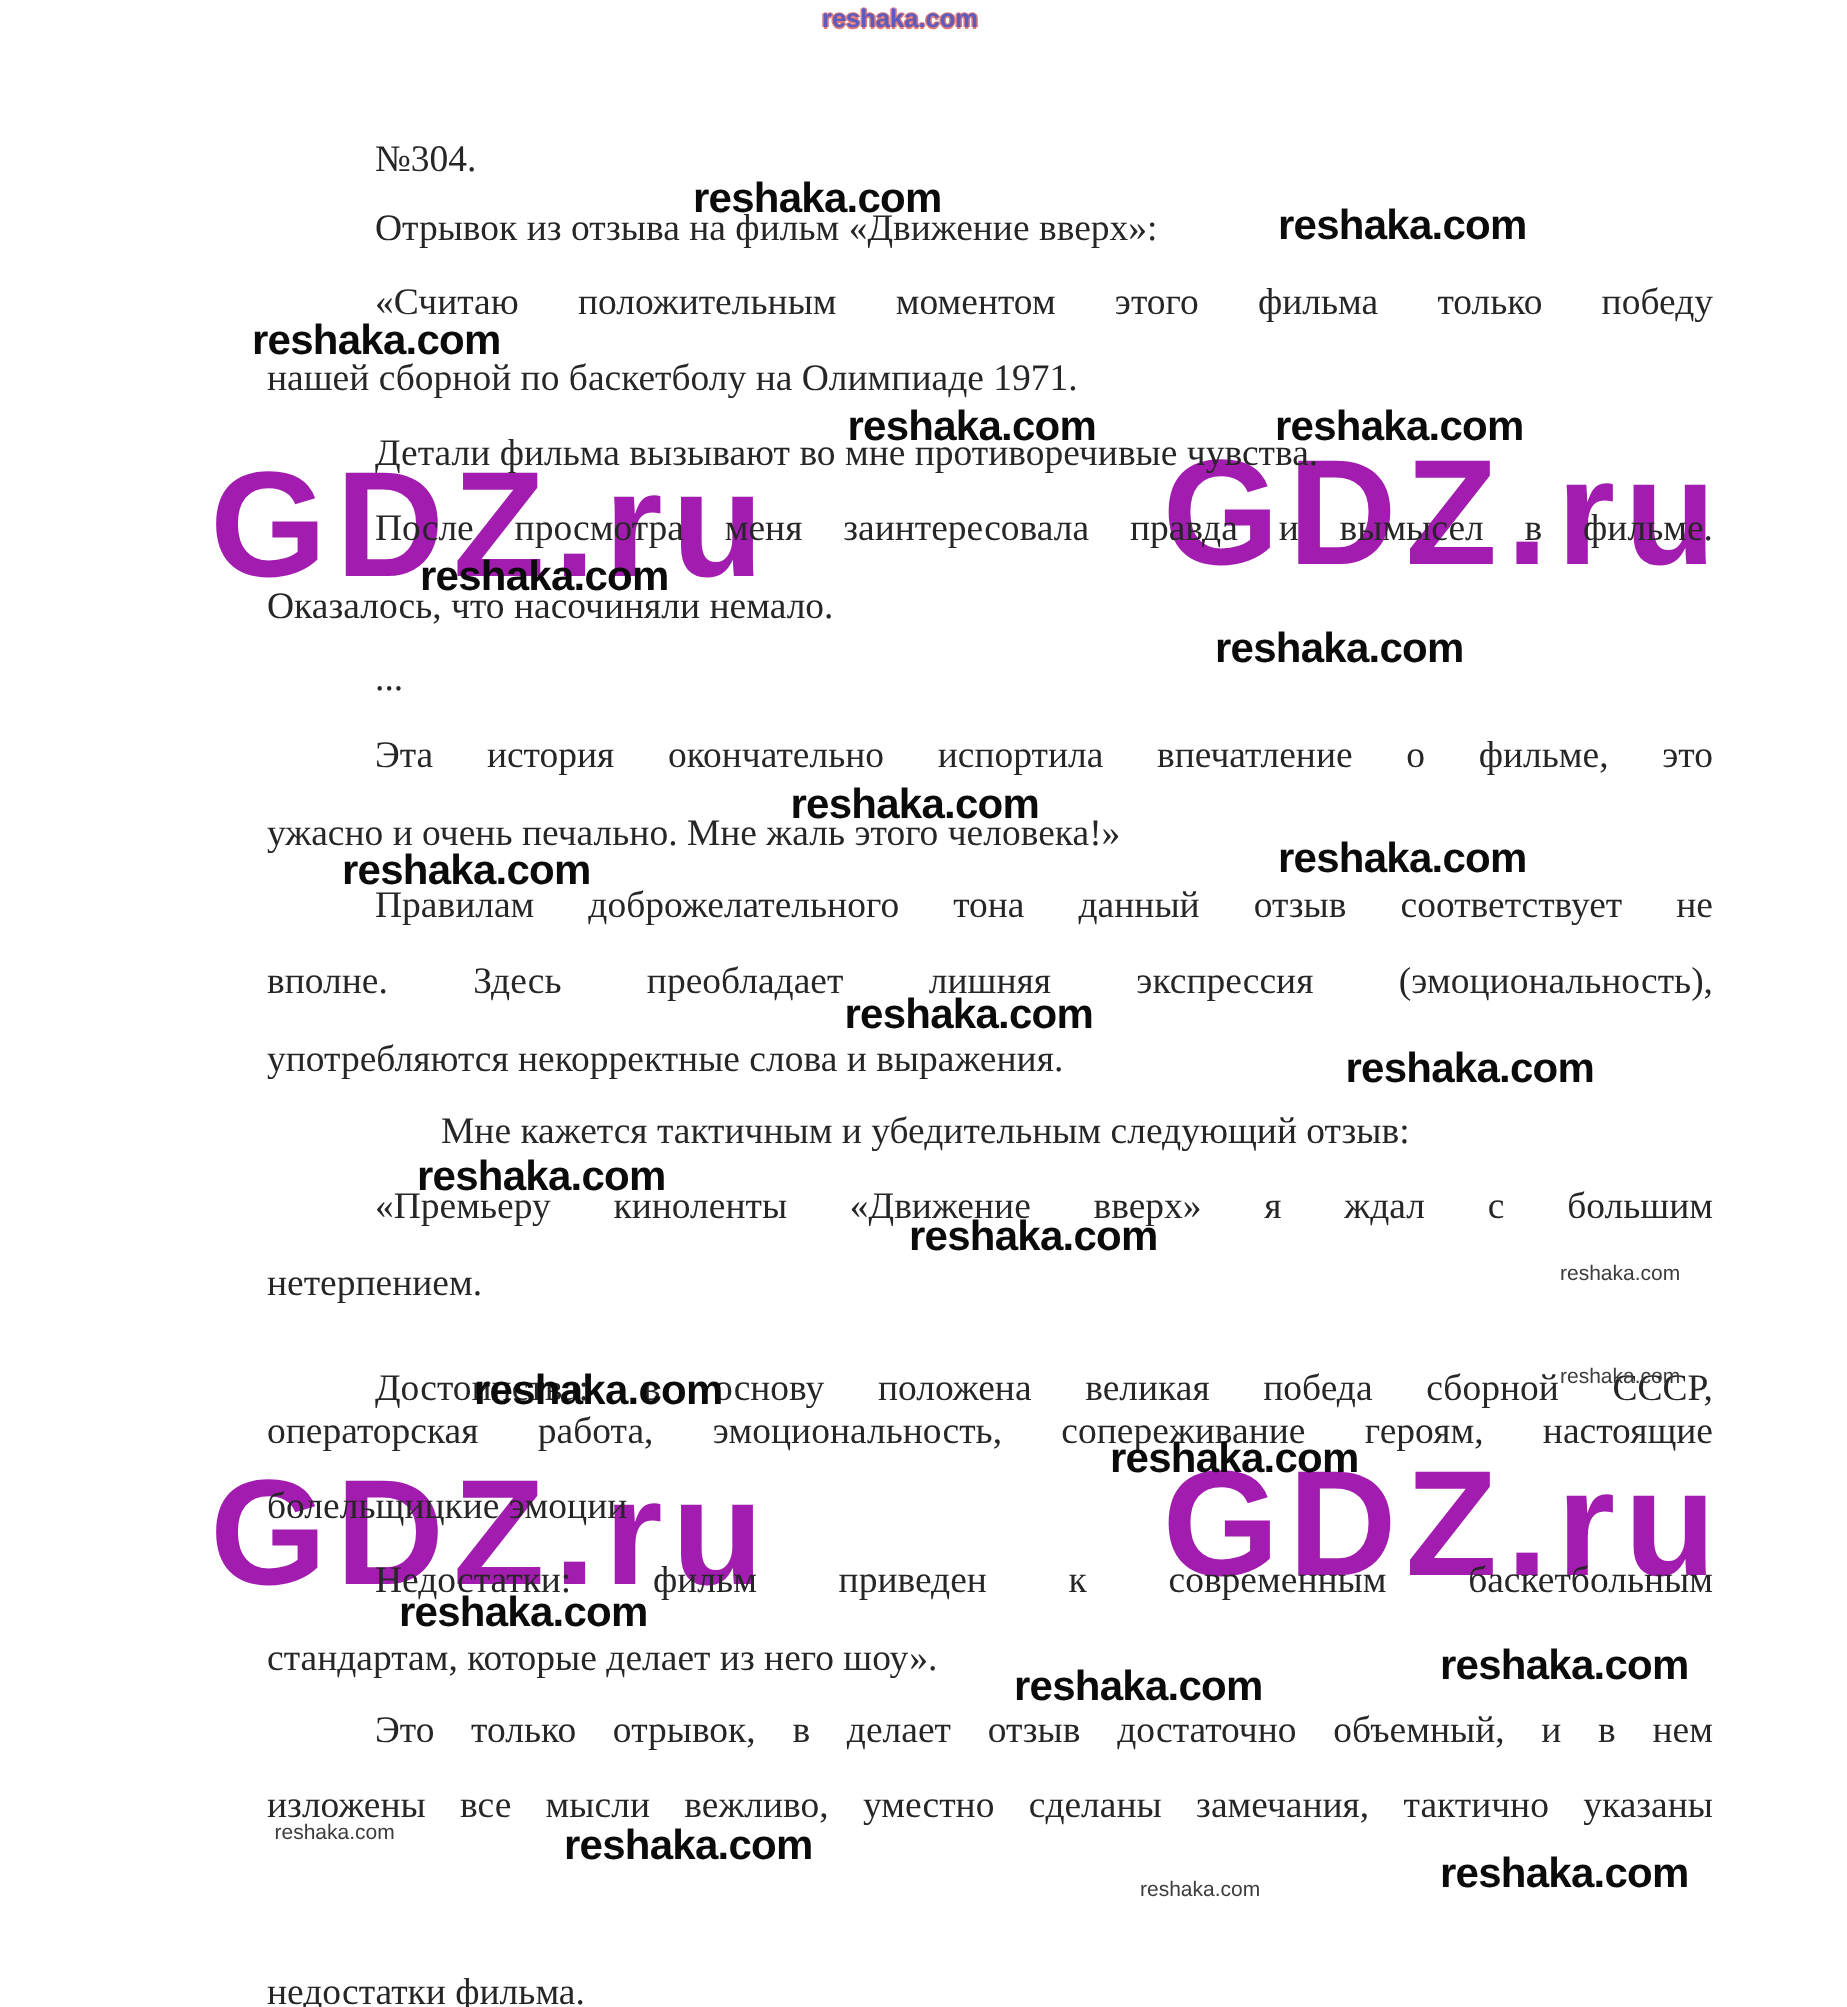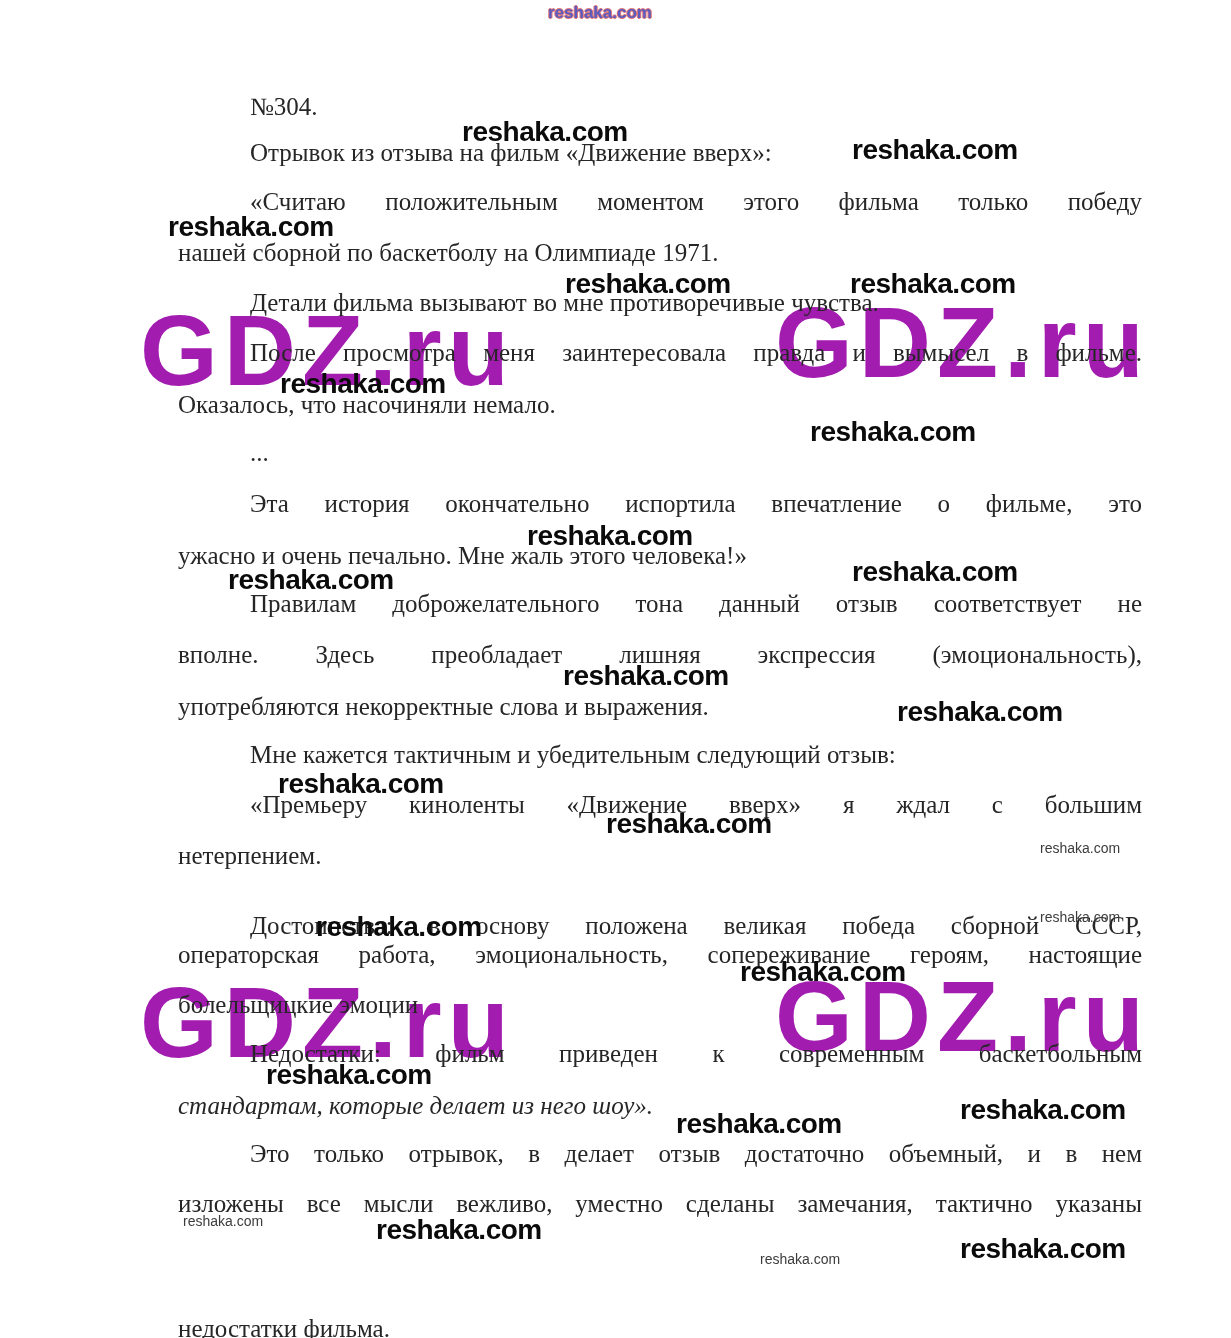--- a/index.html
+++ b/index.html
@@ -43,28 +43,28 @@
     <div class="ln ln-left" style="top:240px;">нашей сборной по баскетболу на Олимпиаде 1971.</div>
     <div class="ln ln-ind" style="top:290px;">Детали фильма вызывают во мне противоречивые чувства.</div>
     <div class="ln ln-j ln-ji" style="top:340px;">После просмотра меня заинтересовала правда и вымысел в фильме.</div>
     <div class="ln ln-left" style="top:392px;">Оказалось, что насочиняли немало.</div>
     <div class="ln ln-ind" style="top:440px;">...</div>
     <div class="ln ln-j ln-ji" style="top:491px;">Эта история окончательно испортила впечатление о фильме, это</div>
     <div class="ln ln-left" style="top:543px;text-align:right;">ужасно и очень печально. Мне жаль этого человека!»</div>
     <div class="ln ln-j ln-ji" style="top:591px;">Правилам доброжелательного тона данный отзыв соответствует не</div>
     <div class="ln ln-j" style="top:642px;">вполне. Здесь преобладает лишняя экспрессия (эмоциональность),</div>
     <div class="ln ln-left" style="top:694px;">употребляются некорректные слова и выражения.</div>
-    <div class="ln ln-ind" style="top:742px;">Мне кажется тактичным и убедительным следующий отзыв:</div>
+    <div class="ln ln-ind" style="top:742px;margin-left:44px;">Мне кажется тактичным и убедительным следующий отзыв:</div>
     <div class="ln ln-j ln-ji" style="top:792px;">«Премьеру киноленты «Движение вверх» я ждал с большим</div>
     <div class="ln ln-left" style="top:843px;text-align:right;">нетерпением.</div>
     <div class="ln ln-j ln-ji" style="top:913px;">Достоинства: в основу положена великая победа сборной СССР,</div>
     <div class="ln ln-j" style="top:942px;">операторская работа, эмоциональность, сопереживание героям, настоящие</div>
     <div class="ln ln-left" style="top:992px;">болельщицкие эмоции</div>
     <div class="ln ln-j ln-ji" style="top:1041px;">Недостатки: фильм приведен к современным баскетбольным</div>
-    <div class="ln ln-left" style="top:1093px;font-style:italic;">стандартам, которые делает из него шоу».</div>
+    <div class="ln ln-left" style="top:1093px;">стандартам, которые делает из него шоу».</div>
     <div class="ln ln-j ln-ji" style="top:1141px;">Это только отрывок, в делает отзыв достаточно объемный, и в нем</div>
     <div class="ln ln-j" style="top:1191px;">изложены все мысли вежливо, уместно сделаны замечания, тактично указаны</div>
     <div class="ln ln-left" style="top:1316px;">недостатки фильма.</div>
   </div>
 
   <div class="wmlayer">
 
     <span class="wmr">reshaka.com</span>
 
     <span class="wmb" style="left:462px;top:118px;">reshaka.com</span>

